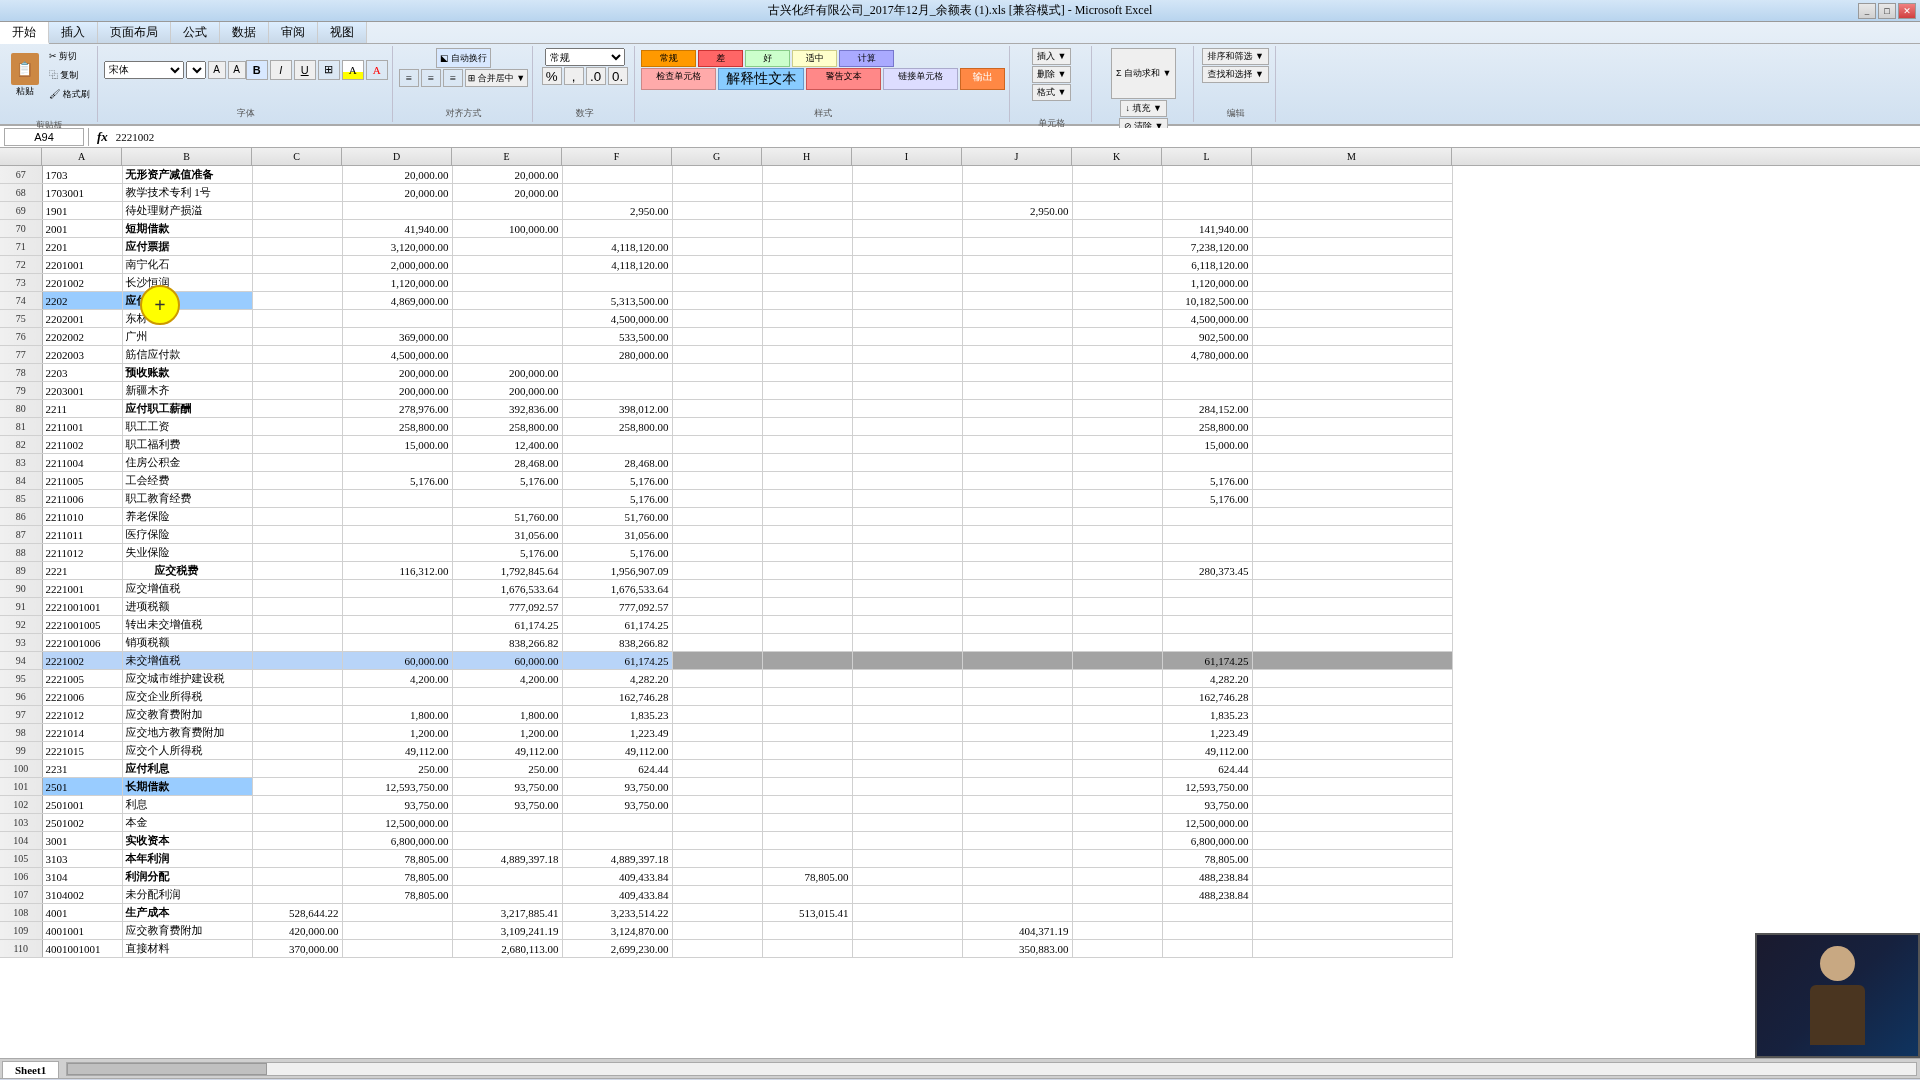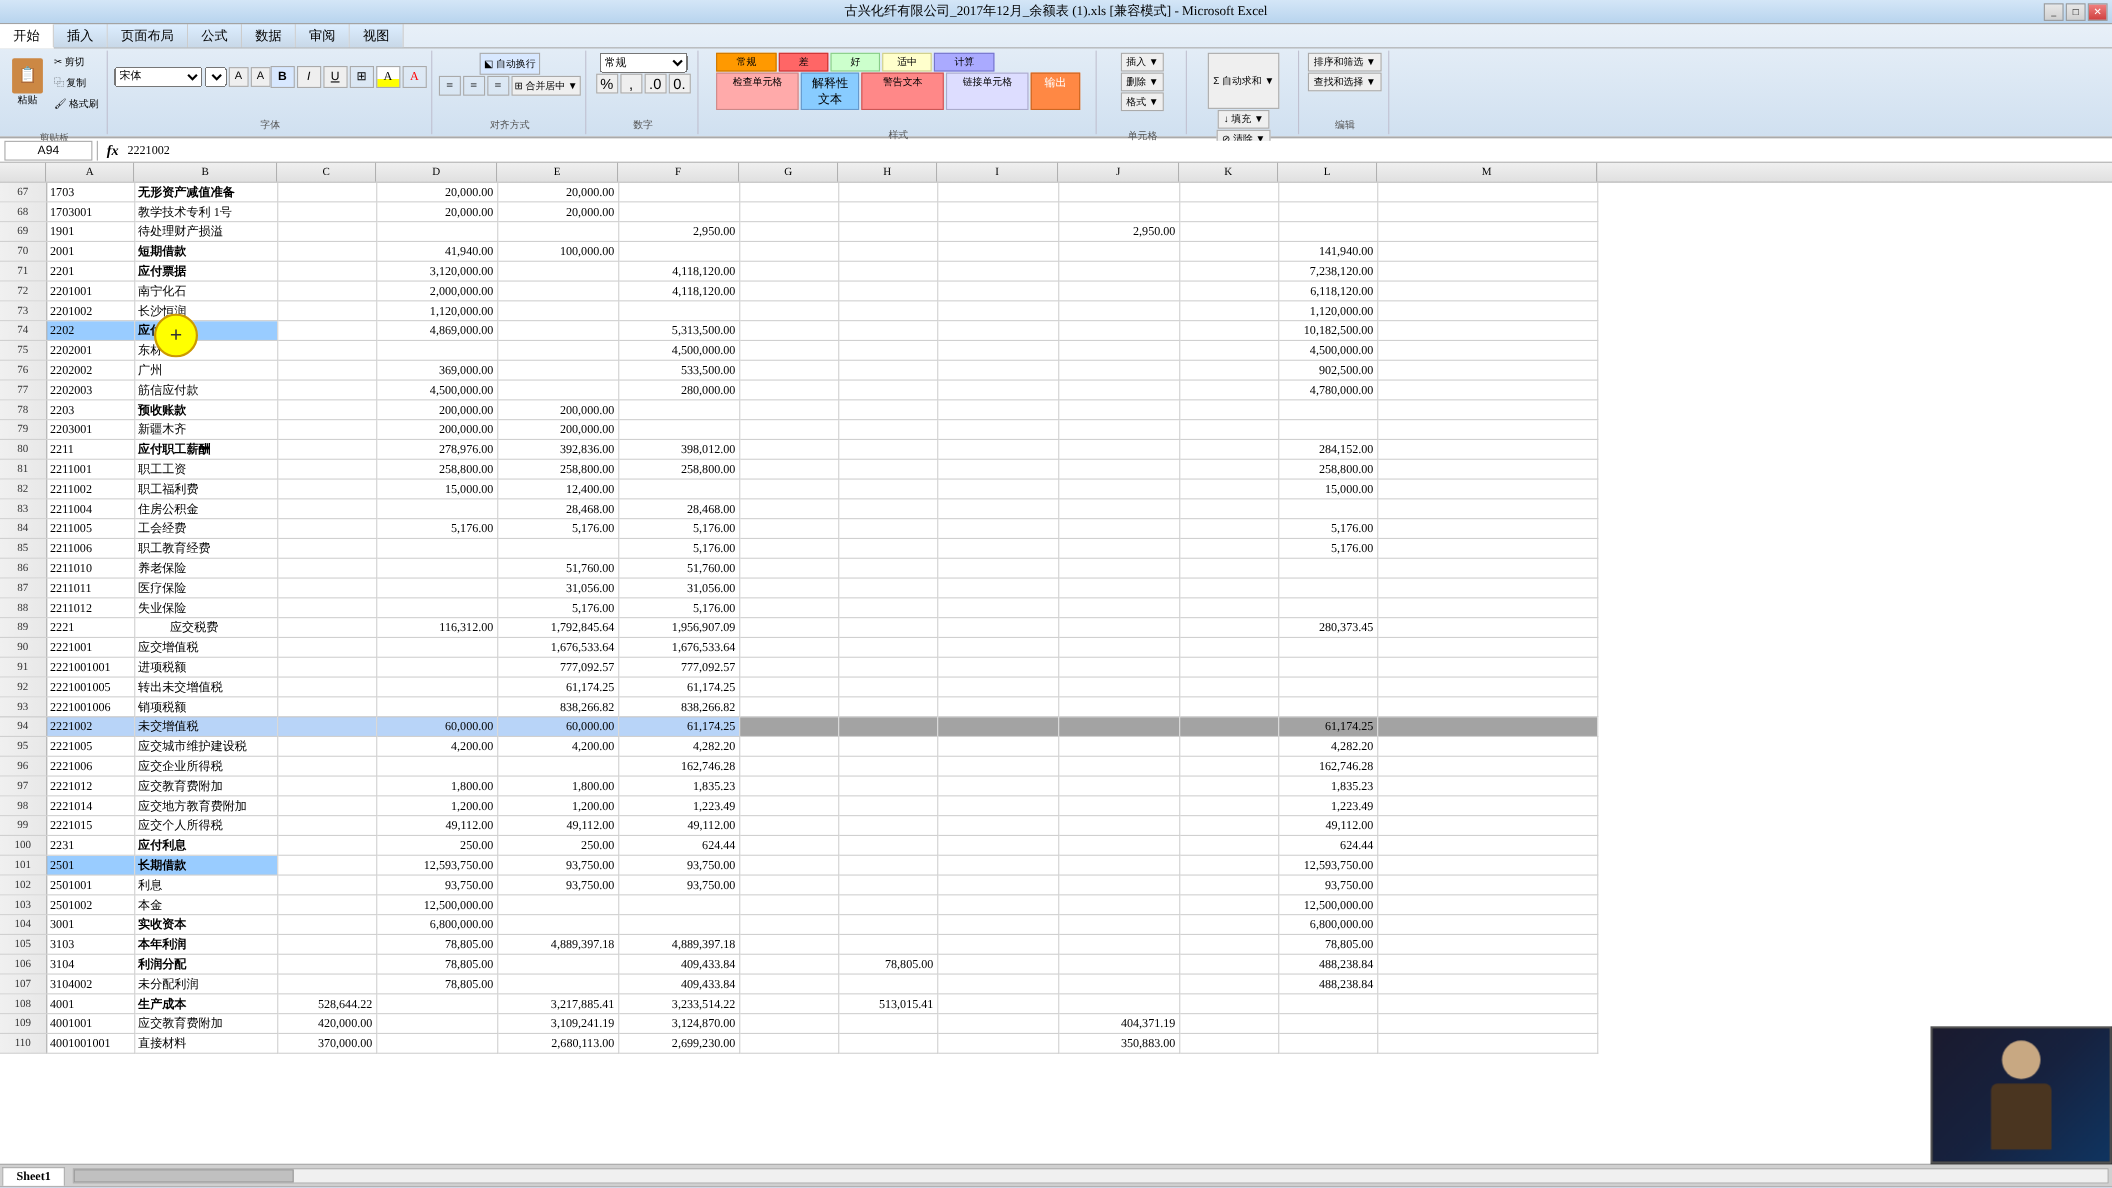--- a/index.html
+++ b/index.html
@@ -395,21 +395,21 @@
         <div style="display:flex; flex-direction:column; gap:1px;">
           <div style="display:flex; gap:2px;">
             <div style="background:#ff9900; border:1px solid #cc7700; padding:1px 4px; font-size:9px; width:55px; text-align:center;">常规</div>
             <div style="background:#ff6666; border:1px solid #cc3333; padding:1px 4px; font-size:9px; width:45px; text-align:center;">差</div>
             <div style="background:#ccffcc; border:1px solid #88cc88; padding:1px 4px; font-size:9px; width:45px; text-align:center;">好</div>
             <div style="background:#ffffcc; border:1px solid #cccc88; padding:1px 4px; font-size:9px; width:45px; text-align:center;">适中</div>
             <div style="background:#aaaaff; border:1px solid #7777cc; padding:1px 4px; font-size:9px; width:55px; text-align:center;">计算</div>
           </div>
           <div style="display:flex; gap:2px;">
             <div style="background:#ffaaaa; border:1px solid #cc8888; padding:1px 4px; font-size:9px; width:75px; text-align:center;">检查单元格</div>
-            <div style="background:#88ccff; border:1px solid #6699cc; padding:1px 4px; font-size:11px; width:53px; text-align:center;">解释性文本</div>
+            <div style="background:#88ccff; border:1px solid #6699cc; padding:1px 4px; font-size:14px; width:86px; text-align:center;">解释性文本</div>
             <div style="background:#ff8888; border:1px solid #cc5555; padding:1px 4px; font-size:9px; width:75px; text-align:center;">警告文本</div>
             <div style="background:#ddddff; border:1px solid #aaaacc; padding:1px 4px; font-size:9px; width:75px; text-align:center;">链接单元格</div>
             <div style="background:#ff8844; border:1px solid #cc6622; padding:1px 4px; font-size:10px; width:45px; text-align:center; color:#fff;">输出</div>
           </div>
         </div>
       </div>
       <div class="ribbon-group-label">样式</div>
     </div>
 
     <div class="ribbon-group" style="min-width:80px;justify-content:space-between;">
@@ -832,21 +832,21 @@
             <td class="col-h"></td>
             <td class="col-i"></td>
             <td class="col-j"></td>
             <td class="col-k"></td>
             <td class="col-l"></td>
             <td class="col-m"></td>
           </tr>
           <tr>
             <td class="row-num">89</td>
             <td class="col-a">2221</td>
-            <td class="col-b" style="font-weight: normal; padding-left: 32px;">应交税费</td>
+            <td class="col-b" style="font-weight: bold; padding-left: 32px;">应交税费</td>
             <td class="col-c"></td>
             <td class="col-d">116,312.00</td>
             <td class="col-e">1,792,845.64</td>
             <td class="col-f">1,956,907.09</td>
             <td class="col-g"></td>
             <td class="col-h"></td>
             <td class="col-i"></td>
             <td class="col-j"></td>
             <td class="col-k"></td>
             <td class="col-l">280,373.45</td>

